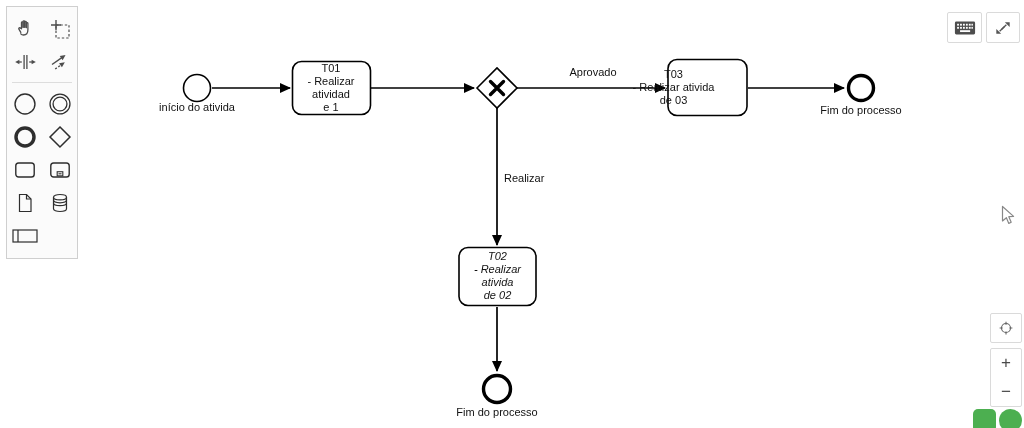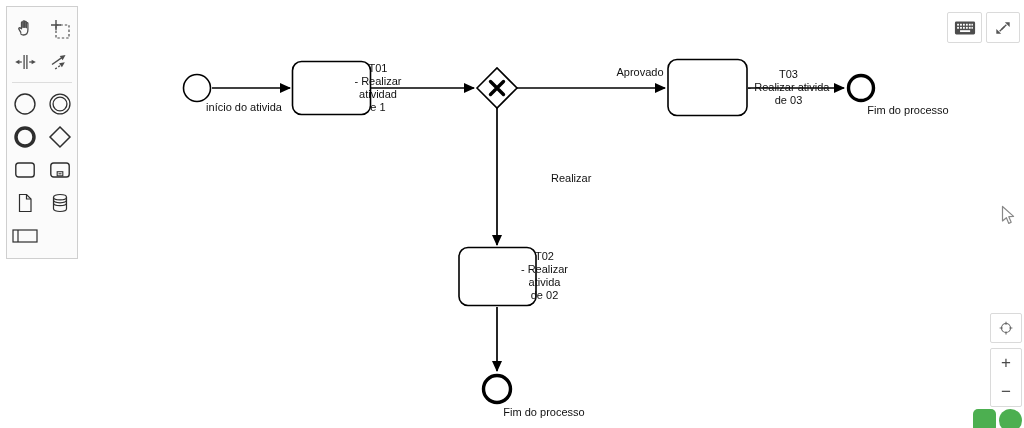--- a/index.html
+++ b/index.html
@@ -10,21 +10,21 @@
   
   .palette{
     position:absolute;left:6px;top:6px;width:70px;
     background:#fbfbfb;border:1px solid #cfcfcf;
     display:grid;grid-template-columns:1fr 1fr;padding:5px 0 6px 0;
   }
   .palette-entry{height:33px;display:flex;align-items:center;justify-content:center;cursor:pointer;}
   .palette-sep{grid-column:1 / -1;border-top:1px solid #ddd;margin:4px 5px;height:0;}
   .palette-entry svg{display:block;}
   
-  .lbl{position:absolute;font-size:11px;line-height:13px;color:#111;padding-left:47px;}
+  .lbl{position:absolute;font-size:11px;line-height:13px;color:#111;}
   .lbl-center{text-align:center;}
   .task-lbl{
     display:flex;align-items:center;justify-content:center;
     text-align:center;white-space:pre-line;
   }
   
   .sq-btn{
     position:absolute;background:#fff;border:1px solid #dadada;border-radius:2px;
     display:flex;align-items:center;justify-content:center;cursor:pointer;
   }
@@ -78,25 +78,25 @@
     <circle cx="861" cy="88" r="12.5" fill="#fff" stroke="#000" stroke-width="3.4"></circle>
     <circle cx="497" cy="389" r="13.5" fill="#fff" stroke="#000" stroke-width="3.4"></circle>
   </svg>
 
   <div class="lbl lbl-center" style="left:137px;top:101px;width:120px;">início do ativida</div>
 
   <div class="lbl task-lbl" style="left:292px;top:61px;width:78px;height:53px;">T01
 - Realizar atividad
 e 1</div>
 
-  <div class="lbl task-lbl" style="left:700px;top:59px;width:83px;height:56px;">T03
+  <div class="lbl task-lbl" style="left:632px;top:59px;width:83px;height:56px;">T03
 - Realizar ativida
 de 03</div>
 
-  <div class="lbl task-lbl" style="left:459px;top:247px;width:77px;height:58px;">T02
+  <div class="lbl task-lbl" style="left:459px;top:247px;width:77px;height:58px;font-style:italic;">T02
 - Realizar ativida
 de 02</div>
 
   <div class="lbl lbl-center" style="left:553px;top:66px;width:80px;">Aprovado</div>
 
   <div class="lbl" style="left:504px;top:172px;">Realizar</div>
 
   <div class="lbl lbl-center" style="left:801px;top:104px;width:120px;">Fim do processo</div>
 
   <div class="lbl lbl-center" style="left:437px;top:406px;width:120px;">Fim do processo</div>

